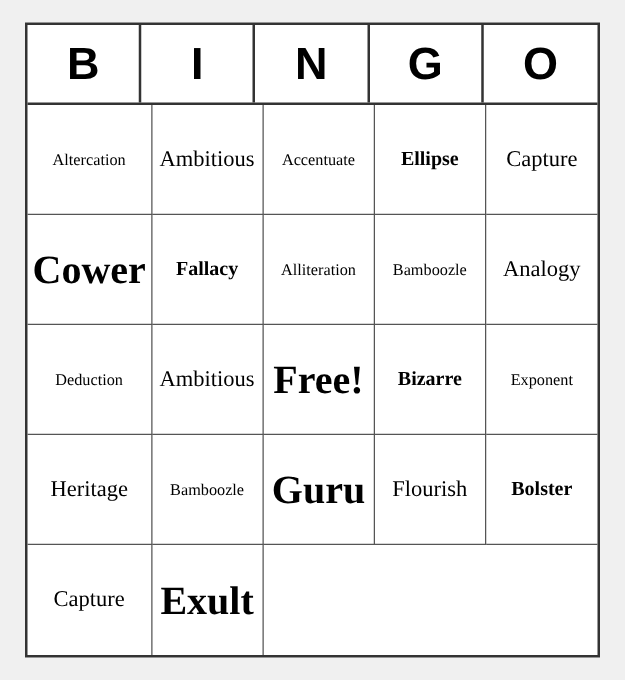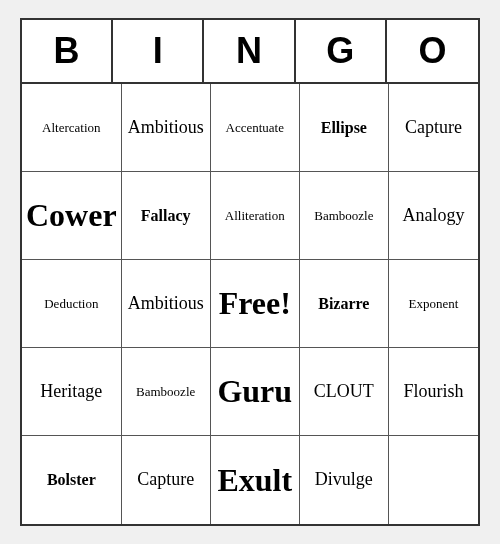--- a/index.html
+++ b/index.html
@@ -144,31 +144,25 @@
       <div class="bingo-cell">
         <span class="cell-text size-medium">Heritage</span>
       </div>
       <div class="bingo-cell">
         <span class="cell-text size-small">Bamboozle</span>
       </div>
       <div class="bingo-cell">
         <span class="cell-text size-xlarge">Guru</span>
       </div>
       <div class="bingo-cell">
-        <span class="cell-text size-medium">CLOUT</span>
-      </div>
-      <div class="bingo-cell">
         <span class="cell-text size-medium">Flourish</span>
       </div>
       <div class="bingo-cell">
         <span class="cell-text size-large">Bolster</span>
       </div>
       <div class="bingo-cell">
         <span class="cell-text size-medium">Capture</span>
       </div>
       <div class="bingo-cell">
         <span class="cell-text size-xlarge">Exult</span>
       </div>
-      <div class="bingo-cell">
-        <span class="cell-text size-medium">Divulge</span>
-      </div>
     </div>
 </div>
 
 </body></html>

